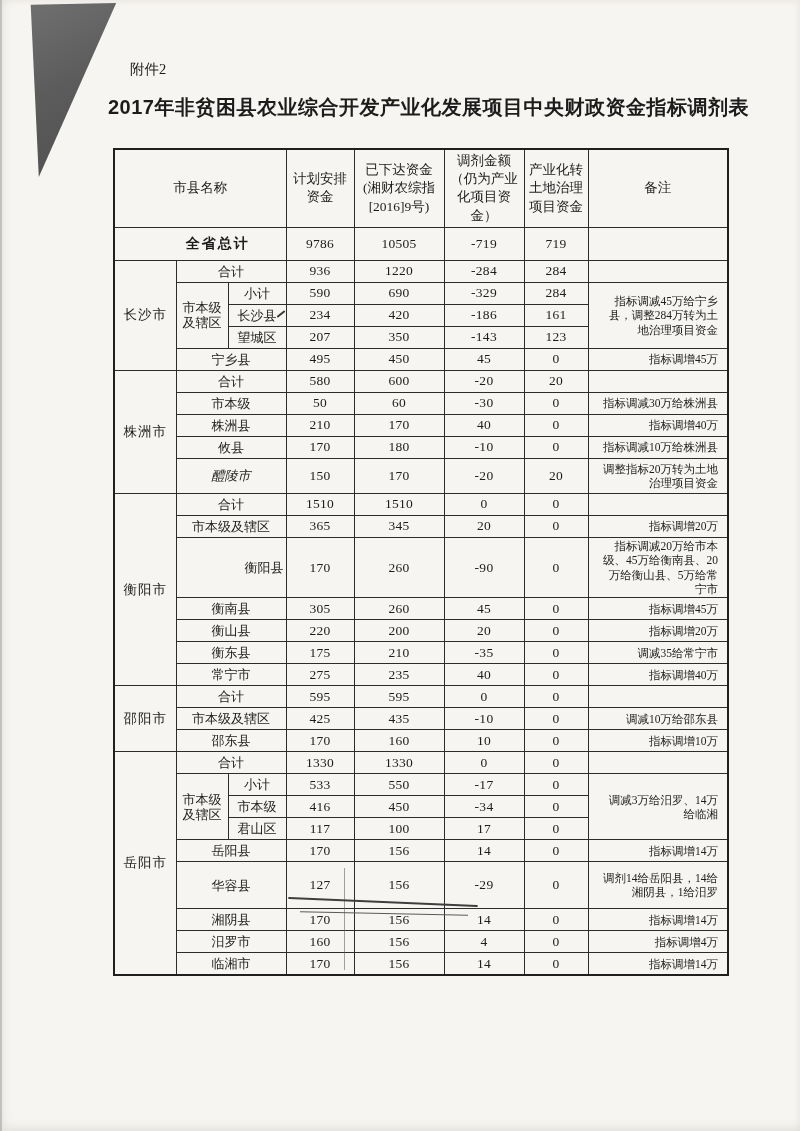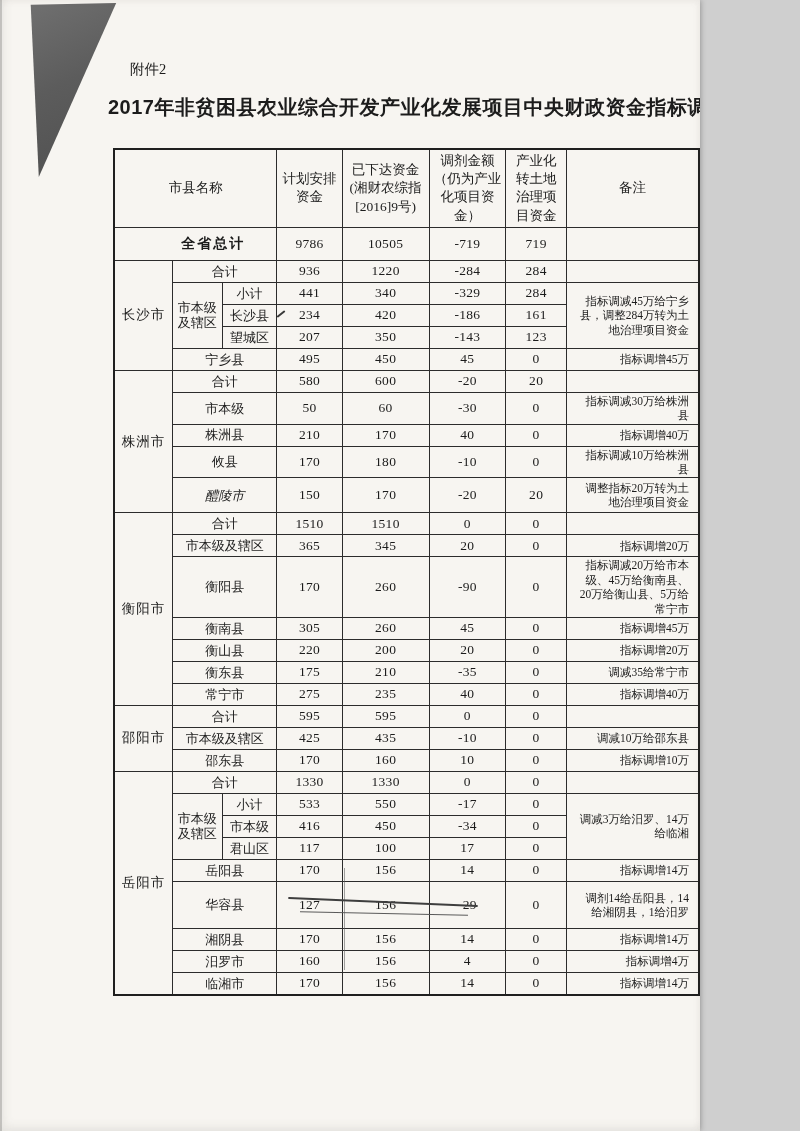--- a/index.html
+++ b/index.html
@@ -1,18 +1,18 @@
 <!DOCTYPE html>
 <html><head>
 <meta charset="utf-8">
 <style>
   html,body{margin:0;padding:0;background:#cfcfcf;}
   .page{
     position:relative;
-    width:700px;height:1131px;
+    width:800px;height:1131px;
     background:#f7f5f1;
     font-family:"Liberation Serif","DejaVu Serif",serif;
     color:#1c1c1c;
     overflow:hidden;
     box-shadow:0 0 6px rgba(0,0,0,.35);
   }
   .page-shade{position:absolute;inset:0;pointer-events:none;
     box-shadow:inset 4px -4px 10px rgba(90,85,75,.10), inset -2px 2px 6px rgba(90,85,75,.05);}
   .edge-left{position:absolute;left:0;top:0;width:2px;height:100%;background:rgba(110,110,110,.30);}
   
@@ -39,21 +39,21 @@
   }
   thead th{height:72px;font-size:13.5px;padding:2px 4px;line-height:1.35;}
   td{height:19px;}
   td.num{font-size:13.5px;letter-spacing:.3px;}
   td.city{font-size:13.5px;letter-spacing:1px;margin-left:32px;}
   td.nm{font-size:13px;}
   td.total{font-weight:bold;height:30px;font-size:14px;letter-spacing:2px;padding-left:37px;}
   td.rk{text-align:right;font-size:11.5px;line-height:1.25;padding:1px 9px;}
   td.h30{height:32px;font-style:italic;}
   td.h44{height:44px;}
-  td.h52{height:52px;}
+  td.h52{height:52px;text-align:right;}
   
   .scan-line-v{position:absolute;left:344px;top:868px;width:1px;height:102px;background:rgba(90,90,90,.55);}
   .pen-mark-1{position:absolute;left:288px;top:901px;width:190px;height:2px;background:#3e3e3e;
     transform:rotate(2.4deg);border-radius:2px;}
   .pen-mark-2{position:absolute;left:300px;top:913px;width:168px;height:1px;background:#5a5a5a;
     transform:rotate(1.2deg);}
   .pen-mark-small{position:absolute;left:276px;top:313px;width:10px;height:2px;background:#3a3a3a;
     transform:rotate(-38deg);border-radius:1px;}
 </style>
 </head>
@@ -104,22 +104,22 @@
             <td colspan="2" class="nm">合计</td>
             <td class="num">936</td>
             <td class="num">1220</td>
             <td class="num">-284</td>
             <td class="num">284</td>
             <td class=""></td>
           </tr>
           <tr>
             <td rowspan="3" class="nm">市本级及辖区</td>
             <td class="nm">小计</td>
-            <td class="num">441</td>
-            <td class="num">340</td>
+            <td class="num">590</td>
+            <td class="num">690</td>
             <td class="num">-329</td>
             <td class="num">284</td>
             <td rowspan="3" class="rk">指标调减45万给宁乡县，调整284万转为土地治理项目资金</td>
           </tr>
           <tr>
             <td class="nm">长沙县</td>
             <td class="num">234</td>
             <td class="num">420</td>
             <td class="num">-186</td>
             <td class="num">161</td>

